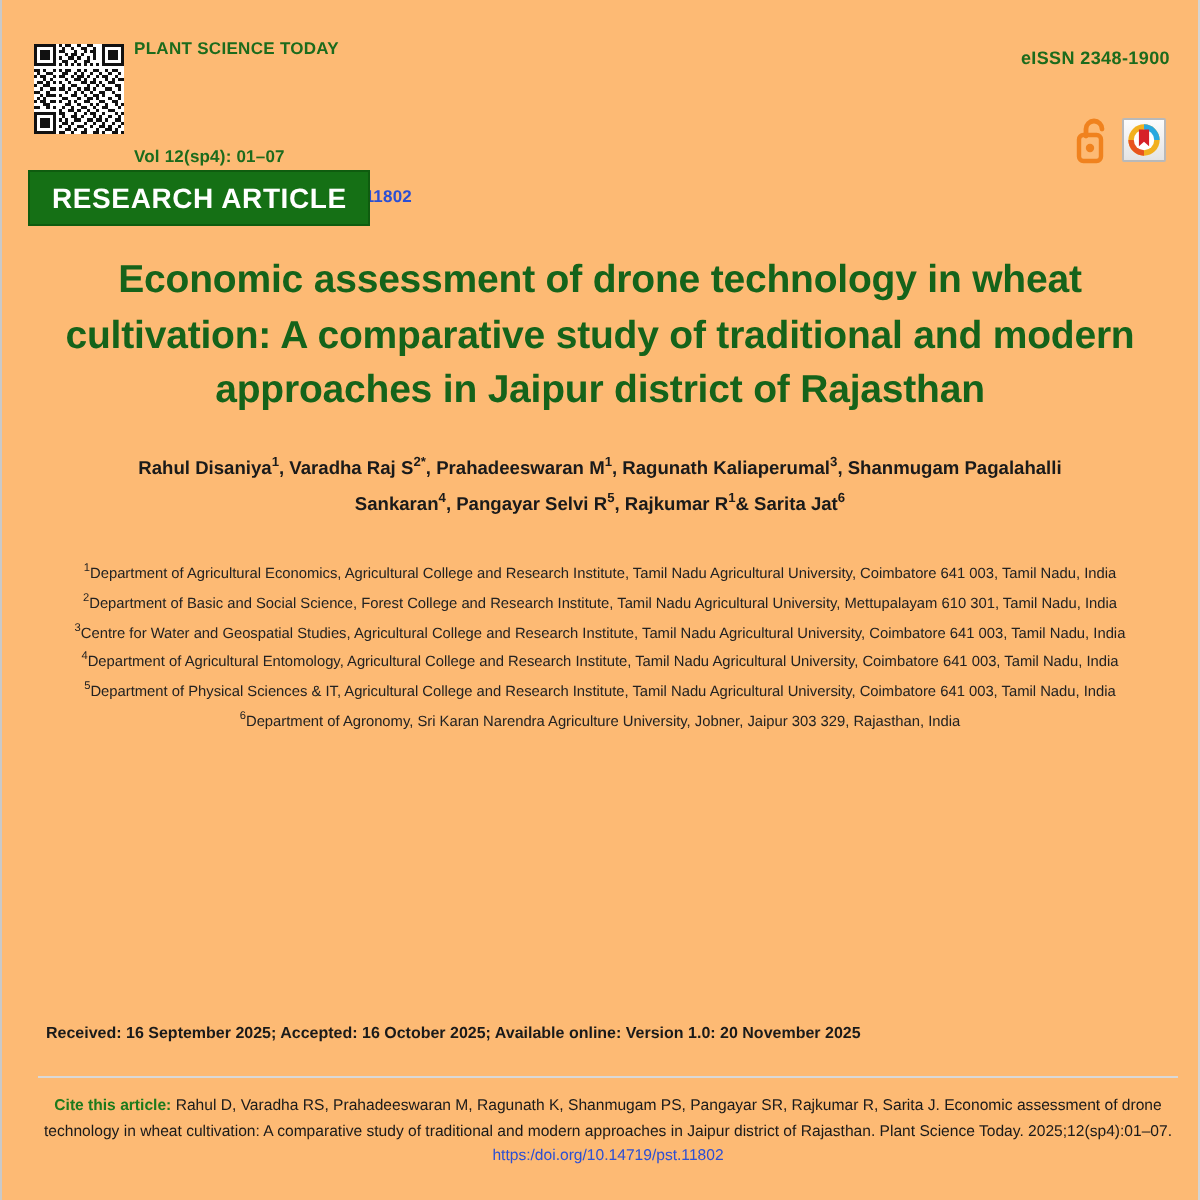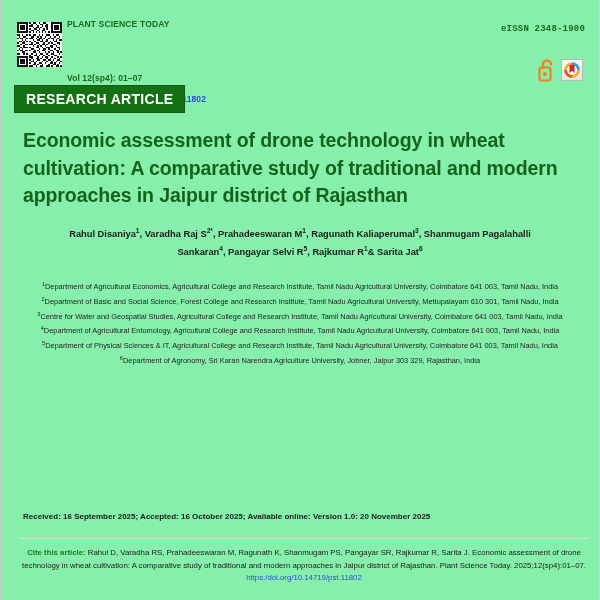--- a/index.html
+++ b/index.html
@@ -7,21 +7,21 @@
     padding: 0;
     background: #ffffff;
   }
   body {
     font-family: "Liberation Sans", sans-serif;
   }
   #page {
     position: relative;
     width: 600px;
     height: 600px;
-    background: #86efac;
+    background: #fdba74;
     box-sizing: border-box;
     border-left: 1px solid #c9c9c9;
     border-right: 1px solid #d4d4d4;
     overflow: hidden;
   }
 
   
   .masthead {
     position: absolute;
     top: 18px;
@@ -66,21 +66,20 @@
   }
 
   .eissn {
     position: absolute;
     right: 0;
     top: 6px;
     font-size: 9px;
     font-weight: bold;
     color: #1c6b1c;
     letter-spacing: .2px;
-    font-family: Liberation Mono, monospace;
   }
   .badges {
     position: absolute;
     right: 2px;
     top: 40px;
     display: flex;
     align-items: center;
     gap: 5px;
   }
   .oa-icon { width: 18px; height: 24px; display: block; }
@@ -108,21 +107,21 @@
     border: 1px solid #0f5c0f;
     display: inline-block;
   }
 
   
   .title {
     position: absolute;
     left: 22px;
     right: 22px;
     top: 114px;
-    text-align: left;
+    text-align: center;
     color: #15631a;
     font-size: 19.5px;
     font-weight: bold;
     line-height: 1.42;
     letter-spacing: -0.1px;
   }
 
   
   .authors {
     position: absolute;

